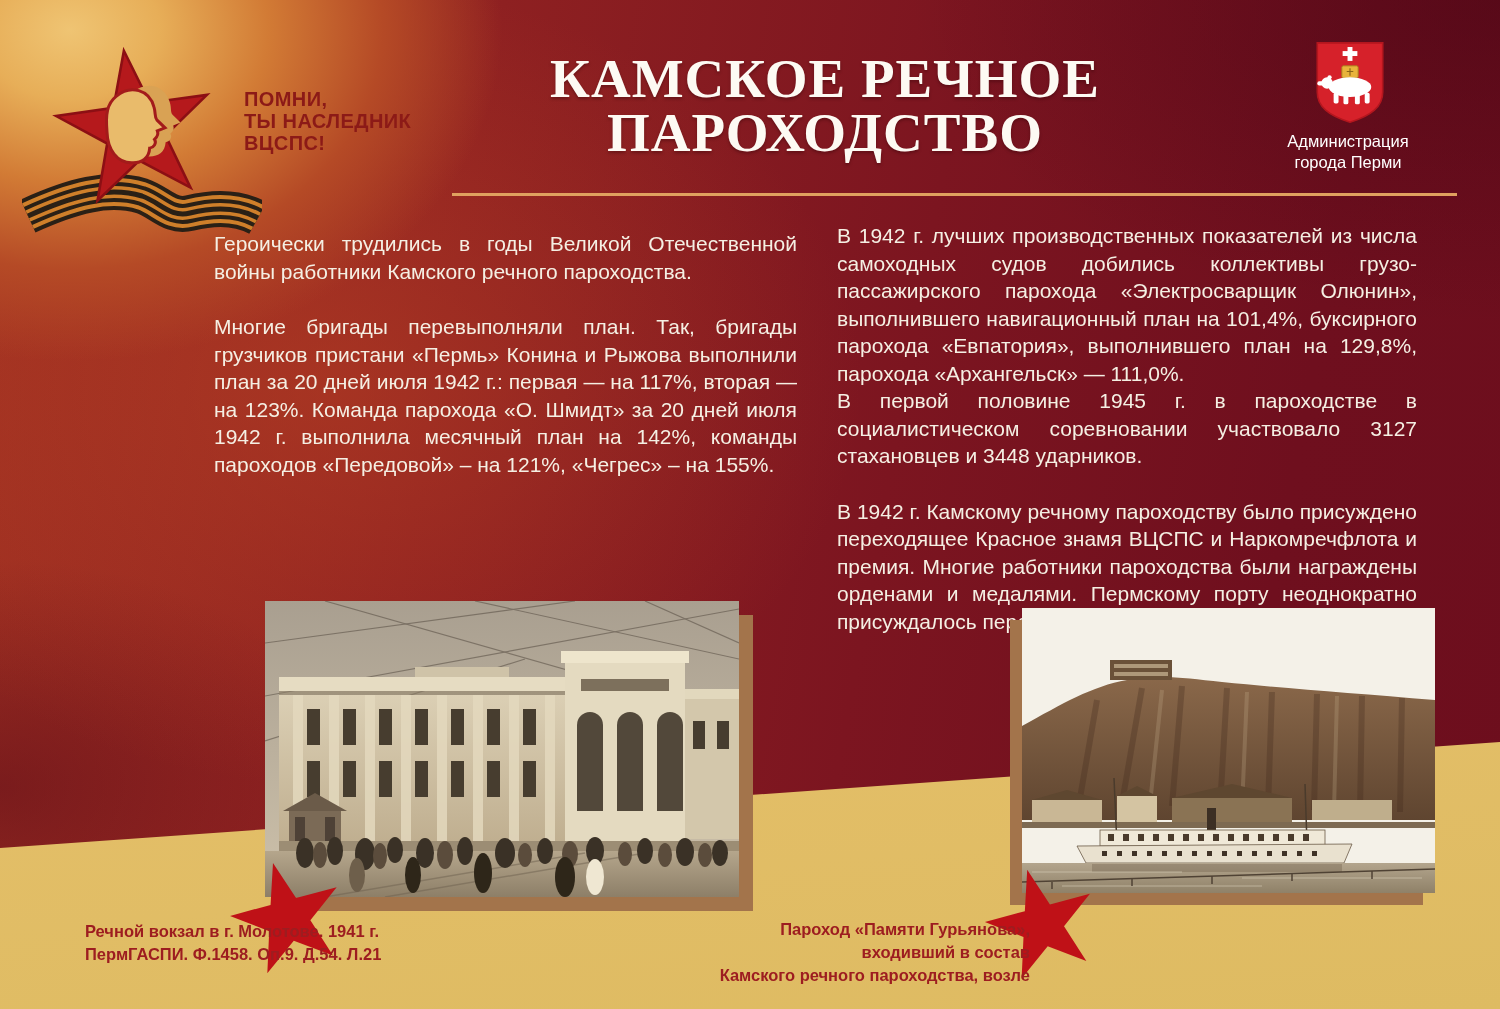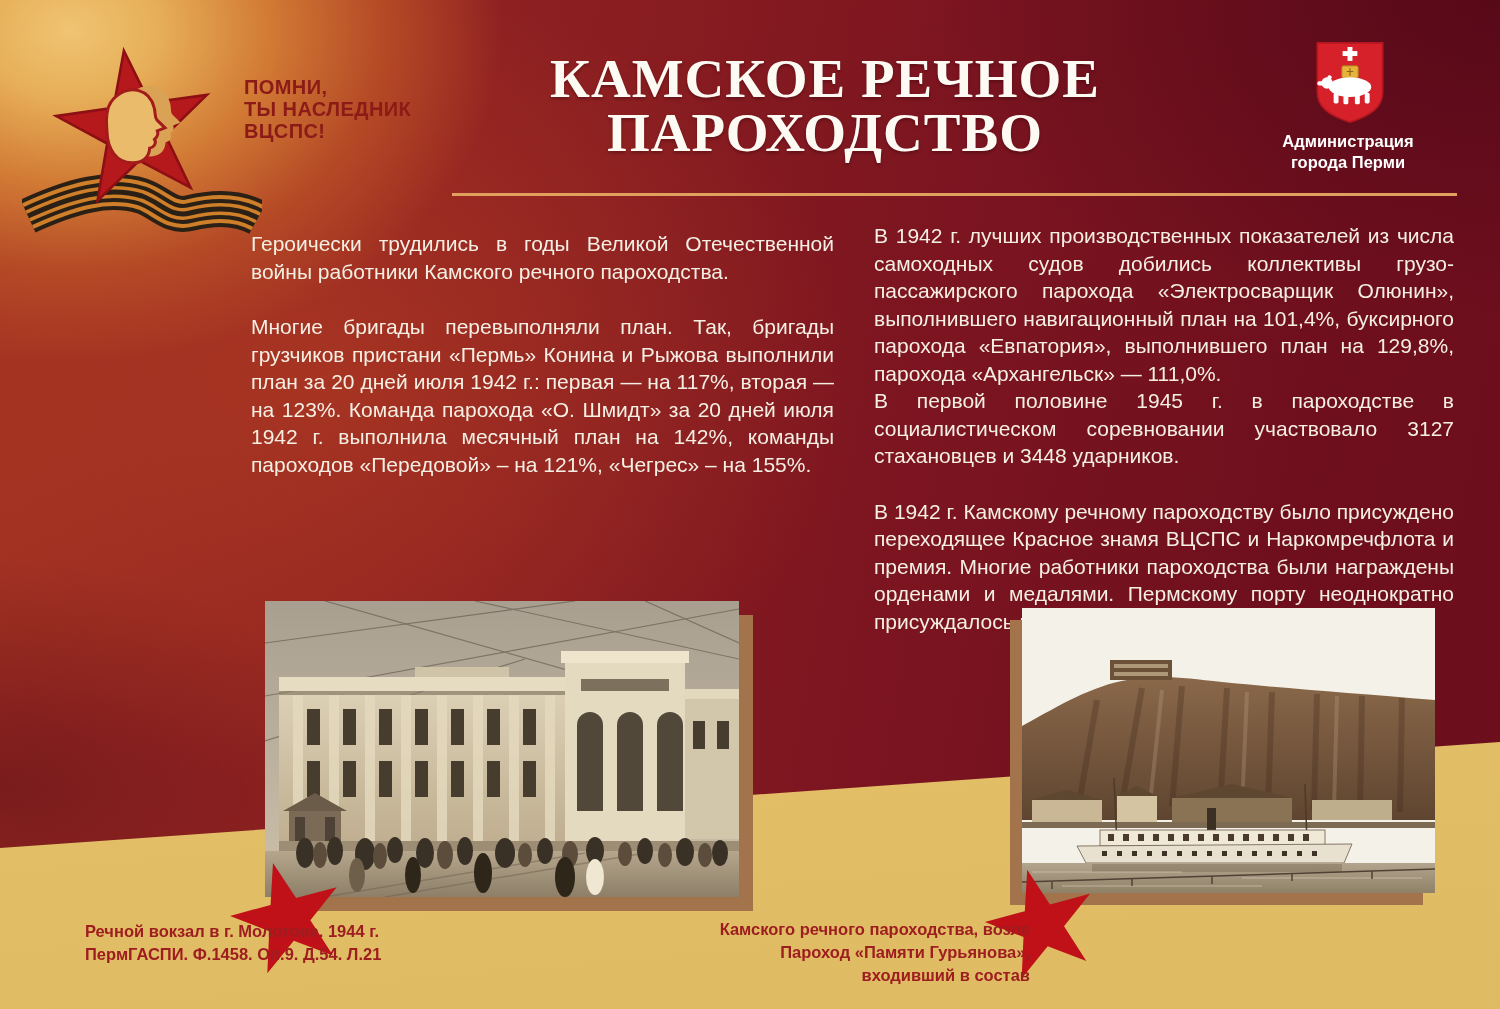--- a/index.html
+++ b/index.html
@@ -13,43 +13,42 @@
       radial-gradient(ellipse 950px 520px at 100% 0%, rgba(66,4,20,0.5) 0%, rgba(66,4,20,0) 62%),
       radial-gradient(ellipse 620px 380px at 0% 78%, rgba(80,6,22,0.45) 0%, rgba(80,6,22,0) 60%),
       linear-gradient(100deg, #a23222 0%, #8e2021 30%, #7c1520 58%, #6f0f1e 82%, #6d0e1d 100%);
   }
   .gold-area{
     position:absolute; inset:0;
     background:linear-gradient(175deg,#eccb7d 0%,#e7c16c 45%,#debb62 100%);
     clip-path:polygon(0 848px, 1500px 742px, 1500px 1009px, 0 1009px);
   }
   .motto{
-    position:absolute; left:244px; top:76px;
+    position:absolute; left:244px; top:88px;
     color:#8c1a17; font-size:20px; font-weight:bold; line-height:22px; letter-spacing:0.4px;
   }
   .page-title{
     position:absolute; left:375px; top:52px; width:900px; text-align:center;
     font-family:"Liberation Serif", serif; font-weight:bold;
     color:#fdfaf3; font-size:55px; line-height:54px; letter-spacing:1px;
     text-shadow:0 2px 3px rgba(40,0,5,0.35);
   }
   .title-underline{
     position:absolute; left:452px; top:193px; width:1005px; height:3px;
     background:#e0a15f;
   }
   .emblem-svg{position:absolute; left:22px; top:20px;}
   .coa{position:absolute; left:1312px; top:38px; width:76px; height:90px;}
   .admin-label{
     position:absolute; left:1248px; top:131px; width:200px; text-align:center;
-    color:#ffffff; font-weight:bold; font-size:16.5px; line-height:21px;
+    color:#ffffff; font-weight:normal; font-size:16.5px; line-height:21px;
   }
   .col{
     position:absolute; color:#f5efe3; font-size:21px; line-height:27.5px;
     text-align:justify;
-    margin-left:37px;
   }
   .col p{margin:0;}
   .col p.gap-before{margin-top:28px;}
   .col-left{left:214px; top:230px; width:583px;}
   .col-right{left:837px; top:222px; width:580px;}
   .photo-shadow{position:absolute; background:#a3744b;}
   .photo{
     position:absolute; overflow:hidden;
     box-shadow:inset 0 0 45px rgba(60,38,18,0.4);
   }
@@ -370,22 +369,22 @@
       <polygon points="0,-58 13.2,-18.1 55.2,-18 21.3,6.9 34,47 0,22.4 -34,47 -21.3,6.9 -55.2,-18 -13.2,-18.1" fill="#bf1117"></polygon>
     </g>
   </svg>
   <svg class="corner-star" style="left:977px; top:862px;" width="130" height="130" viewBox="0 0 132 132">
     <g transform="translate(66,64) rotate(-15)">
       <polygon points="0,-58 13.2,-18.1 55.2,-18 21.3,6.9 34,47 0,22.4 -34,47 -21.3,6.9 -55.2,-18 -13.2,-18.1" fill="#bf1117"></polygon>
     </g>
   </svg>
 
   <div class="caption caption-left">
-    <div>Речной вокзал в г. Молотове. 1944 г.</div>
+    <div>Речной вокзал в г. Молотове. 1941 г.</div>
     <div>ПермГАСПИ. Ф.1458. Оп.9. Д.54. Л.21</div>
   </div>
   <div class="caption caption-right">
+    <div>Пароход «Памяти Гурьянова», входивший в состав</div>
     <div>Камского речного пароходства, возле</div>
-    <div>Пароход «Памяти Гурьянова», входивший в состав</div>
 
   </div>
 
 </div>
 
 </body></html>

